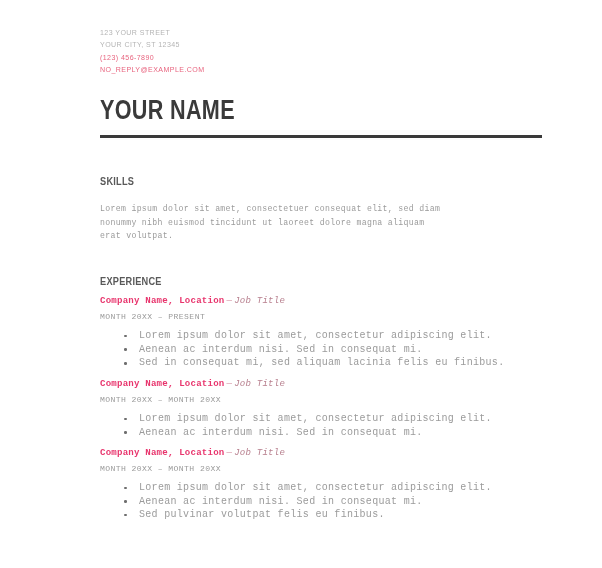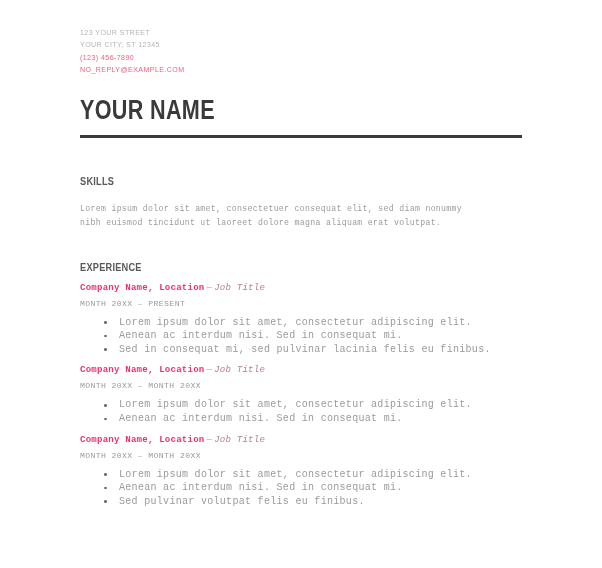--- a/index.html
+++ b/index.html
@@ -14,21 +14,21 @@
   body {
     font-family: "Liberation Sans", sans-serif;
     -webkit-font-smoothing: antialiased;
   }
 
   .page {
     position: relative;
     width: 548px;
     height: 568px;
     background: #ffffff;
-    padding: 0 80px;
+    padding: 0 100px;
   }
 
   
   .contact-block {
     padding-top: 27px;
     line-height: 12.4px;
   }
 
   .contact-line {
     font-family: "Liberation Sans", sans-serif;
@@ -177,21 +177,21 @@
   <h2 class="section-heading" id="section-experience">EXPERIENCE</h2>
 
   <div class="entry">
     <div class="entry-headline">
       <span class="entry-company">Company Name, Location</span><span class="entry-dash">—</span><span class="entry-jobtitle">Job Title</span>
     </div>
     <div class="entry-dates">MONTH 20XX – PRESENT</div>
     <ul class="bullet-list">
       <li class="bullet-item">Lorem ipsum dolor sit amet, consectetur adipiscing elit.</li>
       <li class="bullet-item">Aenean ac interdum nisi. Sed in consequat mi.</li>
-      <li class="bullet-item">Sed in consequat mi, sed pulvinar lacinia felis eu finibus.</li>
+      <li class="bullet-item">Sed in consequat mi, sed aliquam lacinia felis eu finibus.</li>
     </ul>
   </div>
 
   <div class="entry">
     <div class="entry-headline">
       <span class="entry-company">Company Name, Location</span><span class="entry-dash">—</span><span class="entry-jobtitle">Job Title</span>
     </div>
     <div class="entry-dates">MONTH 20XX – MONTH 20XX</div>
     <ul class="bullet-list">
       <li class="bullet-item">Lorem ipsum dolor sit amet, consectetur adipiscing elit.</li>

